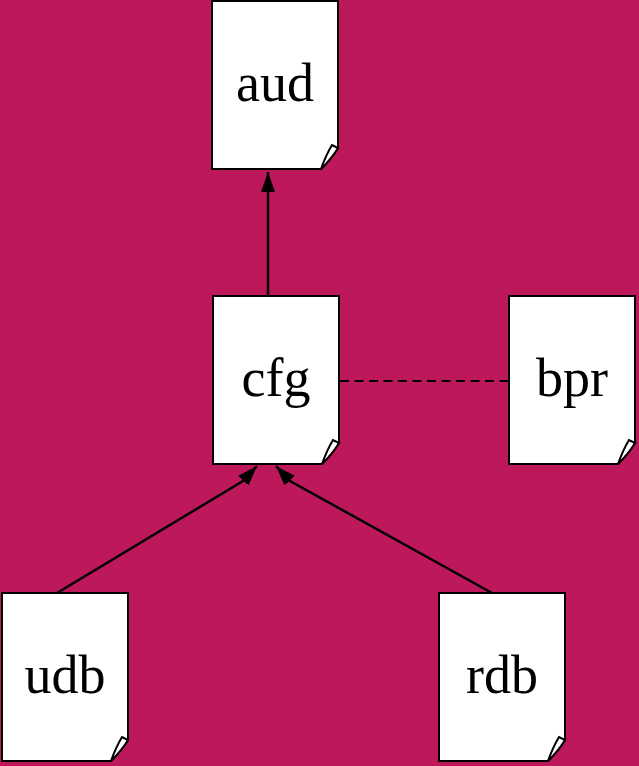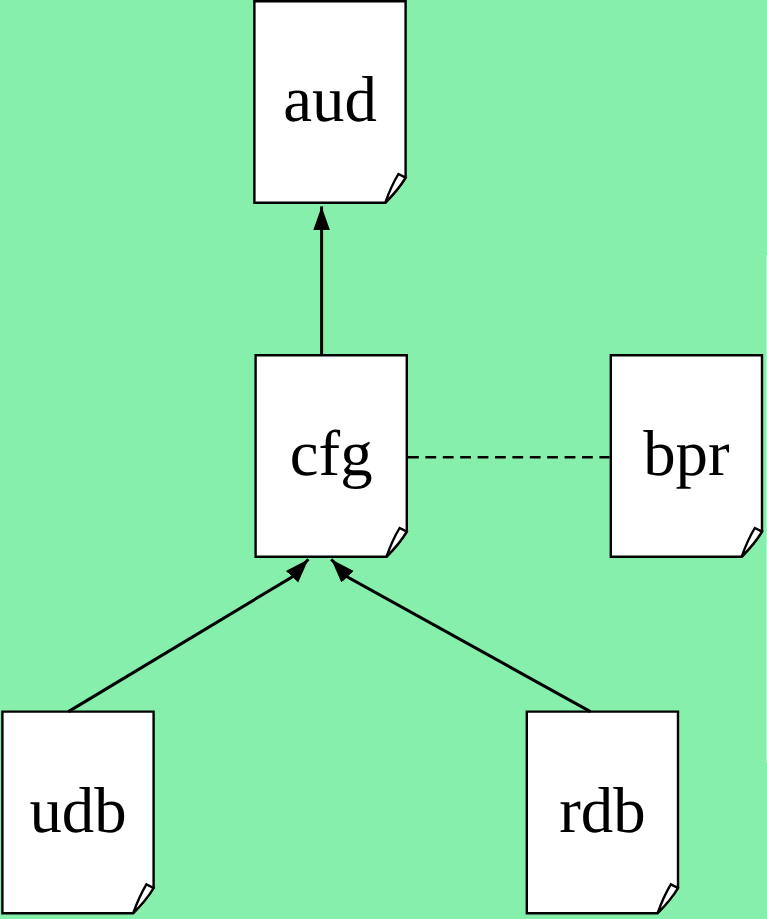--- a/index.html
+++ b/index.html
@@ -7,21 +7,21 @@
     padding: 0;
     background: #ffffff;
     width: 639px;
     height: 766px;
     overflow: hidden;
   }
   .canvas {
     position: relative;
     width: 639px;
     height: 766px;
-    background: #86efac;
+    background: #be185d;
   }
   svg { display: block; }
   .doc-body, .doc-fold {
     fill: #ffffff;
     stroke: #000000;
     stroke-width: 2;
     stroke-linejoin: miter;
   }
   .edge {
     stroke: #000000;

